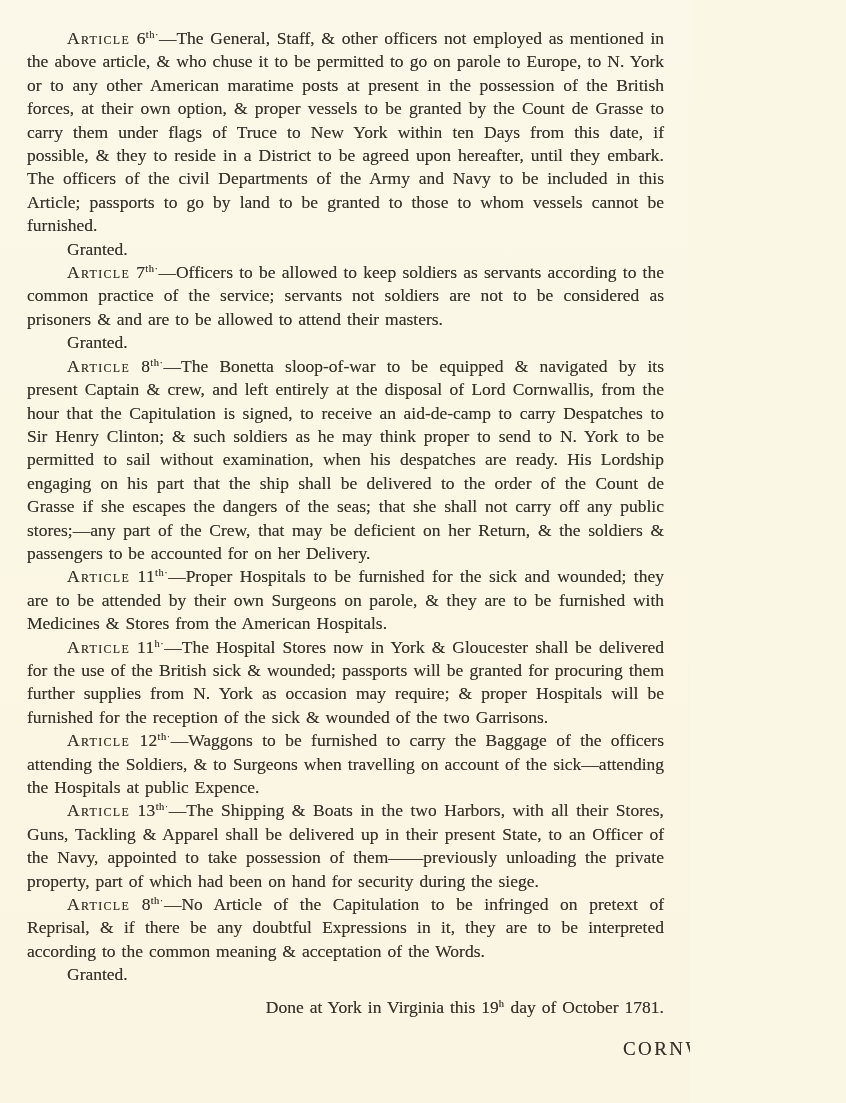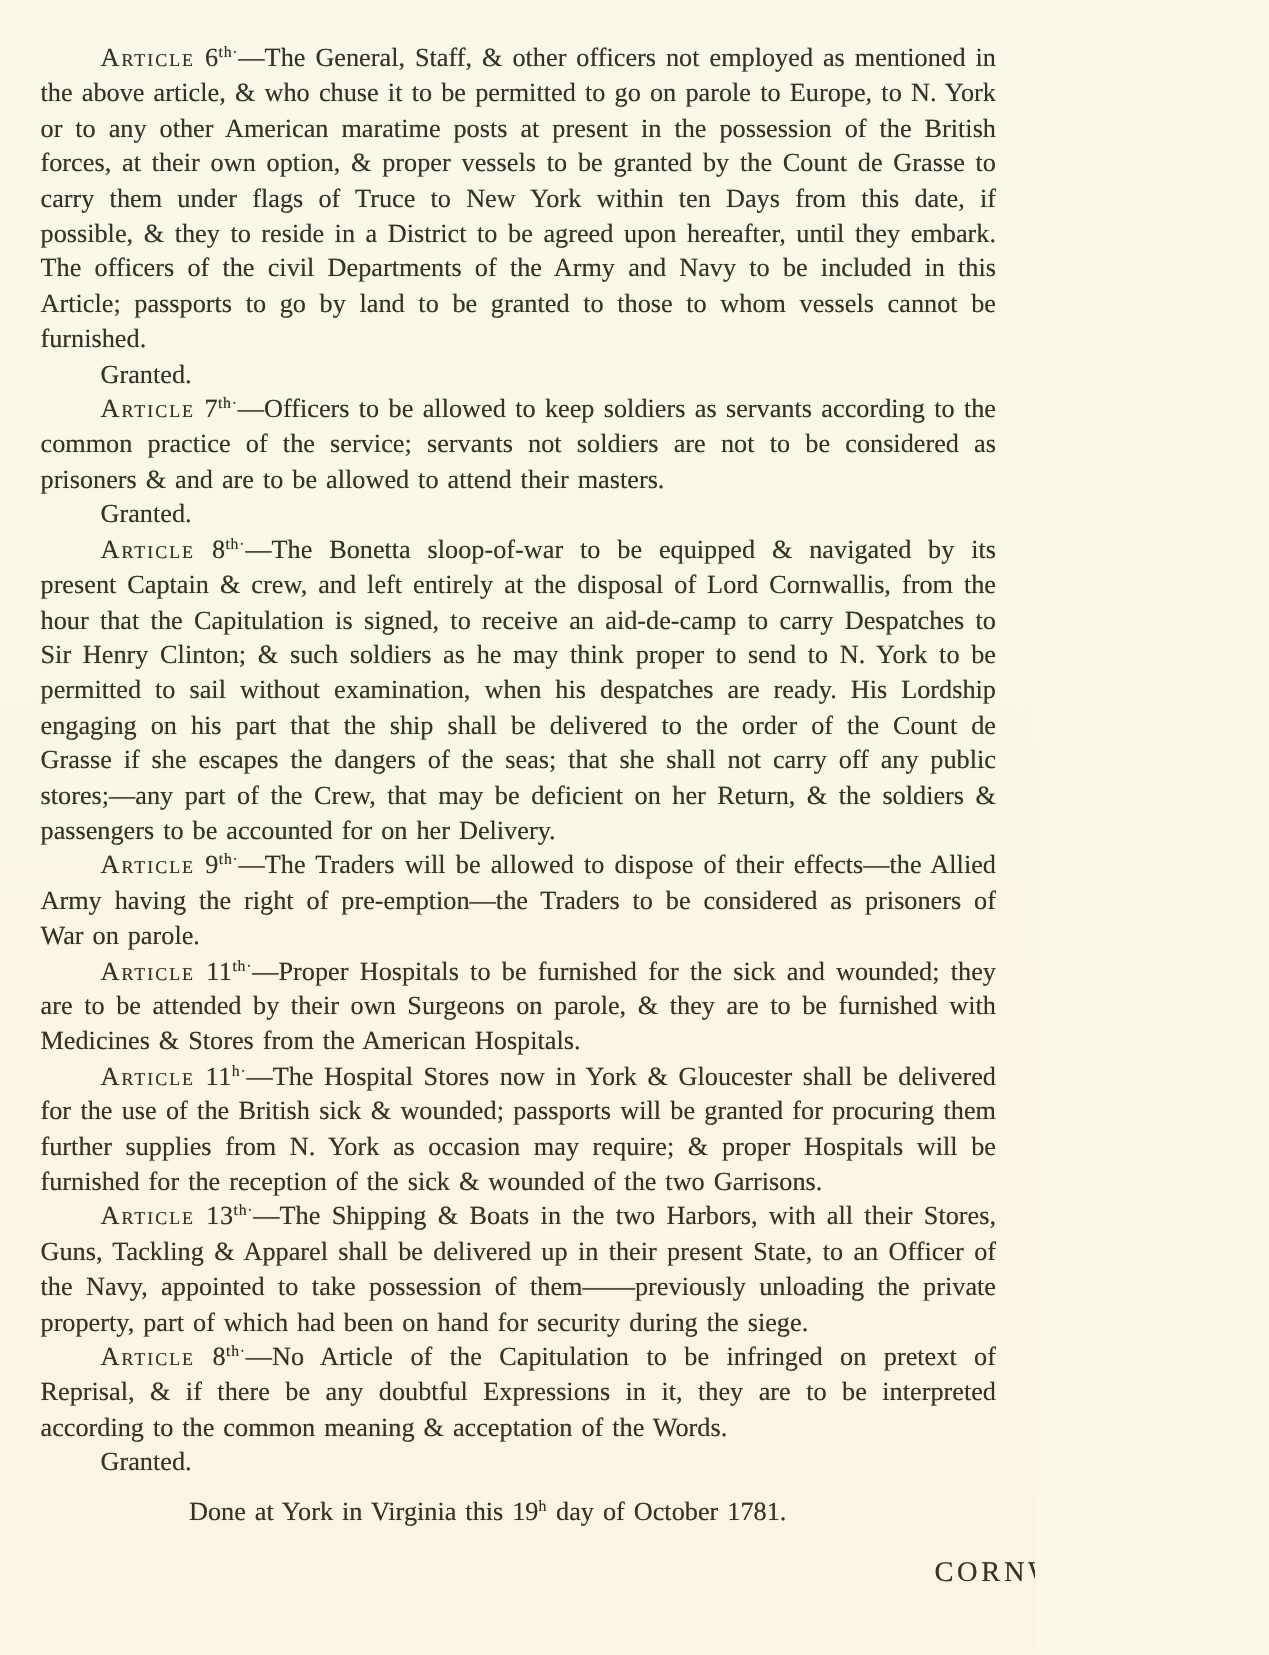--- a/index.html
+++ b/index.html
@@ -35,21 +35,21 @@
   sup.ord {
     font-size: 10.5px;
     line-height: 0;
     vertical-align: 6px;
     letter-spacing: 0.5px;
   }
   .dateline {
     margin: 9px 0 0 0;
     padding-left: 99px;
     text-indent: 0;
-    text-align: left;
+    text-align: right;
   }
   .signatures {
     margin: 13px 0 0 596px;
     text-align: left;
     text-indent: 0;
     font-size: 19px;
     letter-spacing: 2.4px;
     line-height: 33px;
     word-spacing: 3px;
   }
@@ -64,28 +64,28 @@
 
   <p class="para">Granted.</p>
 
   <p class="para"><span class="sc">Article</span> <span class="num">7</span><sup class="ord">th·</sup><span>—Officers to be allowed to keep soldiers as servants according to the common practice of the service; servants not soldiers are not to be considered as prisoners &amp; and are to be allowed to attend their masters.</span></p>
 
   <p class="para">Granted.</p>
 
   <p class="para"><span class="sc">Article</span> <span class="num">8</span><sup class="ord">th·</sup><span>—The Bonetta sloop-of-war to be equipped &amp; navigated by its present Captain &amp; crew, and left entirely at the disposal of Lord Cornwallis, from the hour that the Capitulation is signed, to receive an aid-de-camp to carry Despatches to Sir Henry Clinton; &amp; such soldiers as he may think proper to send to N. York to be permitted to sail without examination, when his despatches are ready.  His Lordship engaging on his part that the ship shall be delivered to the order of the Count de Grasse if she escapes the dangers of the seas; that she shall not carry off any public stores;—any part of the Crew, that may be deficient on her Return, &amp; the soldiers &amp; passengers to be accounted for on her Delivery.</span></p>
 
 
-  <p class="para"><span class="sc">Article</span> <span class="num">9</span><sup class="ord">th·</sup><span>—The Traders will be allowed to dispose of their effects—the Allied Army having the right of pre-emption—the Traders to be considered as prisoners of War on parole.</span></p>
 
 
 
   <p class="para"><span class="sc">Article</span> <span class="num">11</span><sup class="ord">th·</sup><span>—Proper Hospitals to be furnished for the sick and wounded; they are to be attended by their own Surgeons on parole, &amp; they are to be furnished with Medicines &amp; Stores from the American Hospitals.</span></p>
 
   <p class="para"><span class="sc">Article</span> <span class="num">11</span><sup class="ord">h·</sup><span>—The Hospital Stores now in York &amp; Gloucester shall be delivered for the use of the British sick &amp; wounded; passports will be granted for procuring them further supplies from N. York as occasion may require; &amp; proper Hospitals will be furnished for the reception of the sick &amp; wounded of the two Garrisons.</span></p>
 
+  <p class="para"><span class="sc">Article</span> <span class="num">12</span><sup class="ord">th·</sup><span>—Waggons to be furnished to carry the Baggage of the officers attending the Soldiers, &amp; to Surgeons when travelling on account of the sick—attending the Hospitals at public Expence.</span></p>
 
 
   <p class="para"><span class="sc">Article</span> <span class="num">13</span><sup class="ord">th·</sup><span>—The Shipping &amp; Boats in the two Harbors, with all their Stores, Guns, Tackling &amp; Apparel shall be delivered up in their present State, to an Officer of the Navy, appointed to take possession of them——previously unloading the private property, part of which had been on hand for security during the siege.</span></p>
 
   <p class="para"><span class="sc">Article</span> <span class="num">8</span><sup class="ord">th·</sup><span>—No Article of the Capitulation to be infringed on pretext of Reprisal, &amp; if there be any doubtful Expressions in it, they are to be interpreted according to the common meaning &amp; acceptation of the Words.</span></p>
 
   <p class="para">Granted.</p>
 
   <p class="para dateline"><span>Done at York in Virginia this 19</span><sup class="ord">h</sup><span> day of October 1781.</span></p>
 

